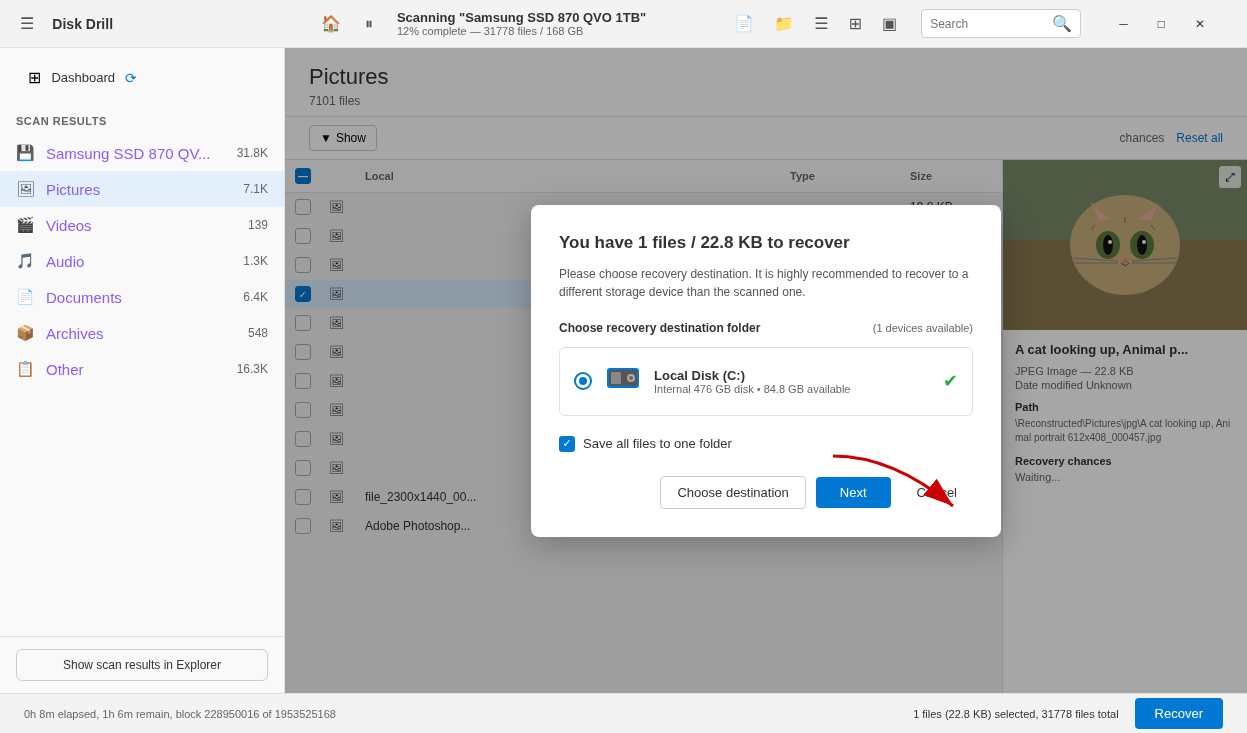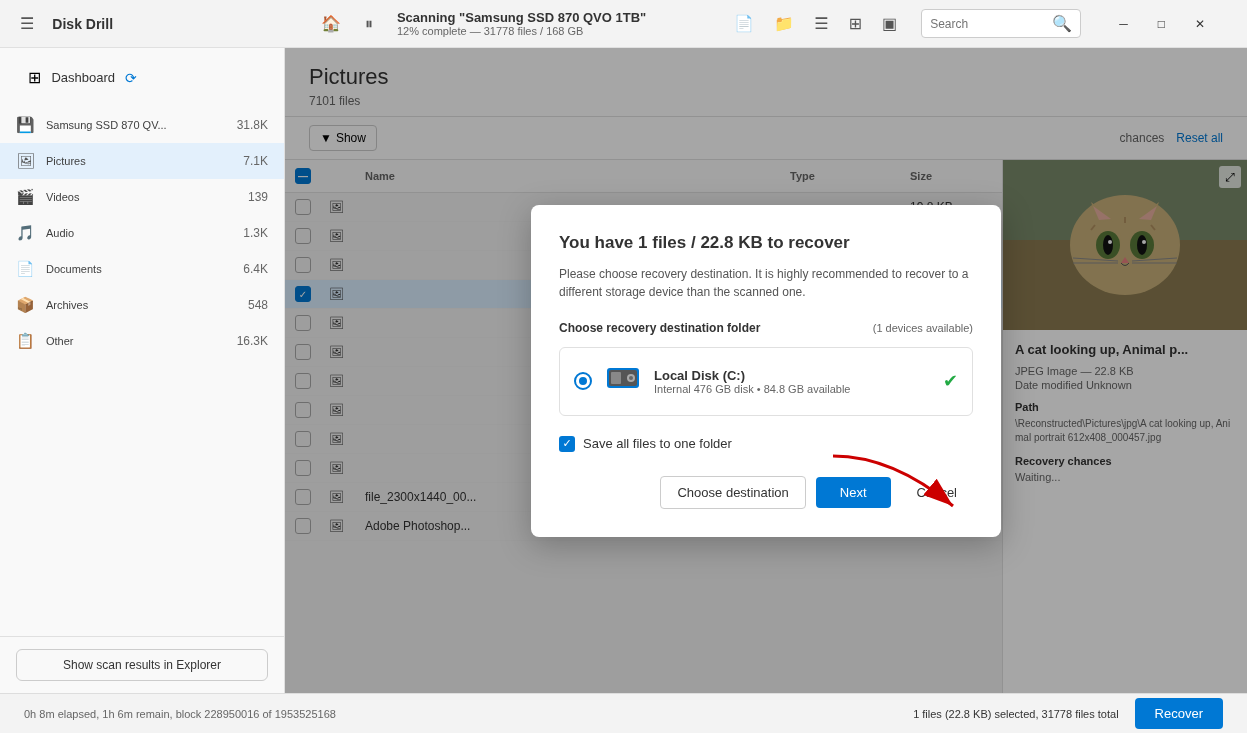--- a/index.html
+++ b/index.html
@@ -38,21 +38,21 @@
     .sidebar { width: 285px; background: #f9f9f9; border-right: 1px solid #e0e0e0; display: flex; flex-direction: column; flex-shrink: 0; }
     .sidebar-top { padding: 12px 16px; }
     .dashboard-btn { display: flex; align-items: center; gap: 10px; padding: 8px 12px; border-radius: 6px; cursor: pointer; width: 100%; background: none; border: none; }
     .dashboard-label { font-size: 13px; font-weight: 500; color: #333; }
     .loading-spinner { font-size: 14px; color: #0078d4; animation: spin 1s linear infinite; }
     @keyframes spin { from { transform: rotate(0deg); } to { transform: rotate(360deg); } }
     .scan-results-label { padding: 8px 16px; font-size: 11px; font-weight: 600; color: #666; text-transform: uppercase; letter-spacing: 0.5px; }
     .sidebar-item { display: flex; align-items: center; gap: 10px; padding: 9px 16px; cursor: pointer; border-radius: 0; }
     .sidebar-item.active { background: #e3f0fc; }
     .sidebar-item-icon { font-size: 15px; color: #555; width: 20px; text-align: center; }
-    .sidebar-item-name { flex: 1; font-size: 11px; color: #404040; }
+    .sidebar-item-name { flex: 1; font-size: 15px; color: #8b5cf6; }
     .sidebar-item-count { font-size: 12px; color: #666; font-weight: 500; text-align: right; }
     .sidebar-bottom { margin-top: auto; padding: 12px 16px; border-top: 1px solid #e0e0e0; }
     .show-explorer-btn { width: 100%; padding: 8px 12px; background: none; border: 1px solid #ccc; border-radius: 6px; font-size: 12px; color: #333; cursor: pointer; }
 
     
     .content { flex: 1; display: flex; flex-direction: column; overflow: hidden; position: relative; }
     .content-header { padding: 16px 24px 8px; border-bottom: 1px solid #e0e0e0; background: white; }
     .page-title { font-size: 22px; font-weight: 300; color: #333; margin-bottom: 4px; }
     .page-subtitle { font-size: 12px; color: #666; }
     .content-toolbar { display: flex; align-items: center; padding: 8px 24px; background: white; border-bottom: 1px solid #e0e0e0; gap: 12px; }
@@ -154,20 +154,21 @@
 <div class="main-layout">
 
   <div class="sidebar">
     <div class="sidebar-top">
       <button class="dashboard-btn">
         <span style="font-size:16px;">⊞</span>
         <span class="dashboard-label">Dashboard</span>
         <span class="loading-spinner">⟳</span>
       </button>
     </div>
+    <div class="scan-results-label">Scan results</div>
 
     <div class="sidebar-item">
       <span class="sidebar-item-icon">💾</span>
       <span class="sidebar-item-name">Samsung SSD 870 QV...</span>
       <span class="sidebar-item-count">31.8K</span>
     </div>
     <div class="sidebar-item active">
       <span class="sidebar-item-icon">🖼</span>
       <span class="sidebar-item-name">Pictures</span>
       <span class="sidebar-item-count">7.1K</span>
@@ -217,21 +218,21 @@
       <button class="reset-all-btn">Reset all</button>
     </div>
 
     <div class="content-body">
       <div class="file-table-area">
         <div class="table-header">
           <div class="th">
             <div class="checkbox minus">—</div>
           </div>
           <div class="th"></div>
-          <div class="th">Name</div>
+          <div class="th">Local</div>
           <div class="th"></div>
           <div class="th">Type</div>
           <div class="th">Size</div>
         </div>
         <div class="table-body">
 
           <div class="table-row">
             <div class="td">
                 <div class="checkbox"></div>
               </div>

